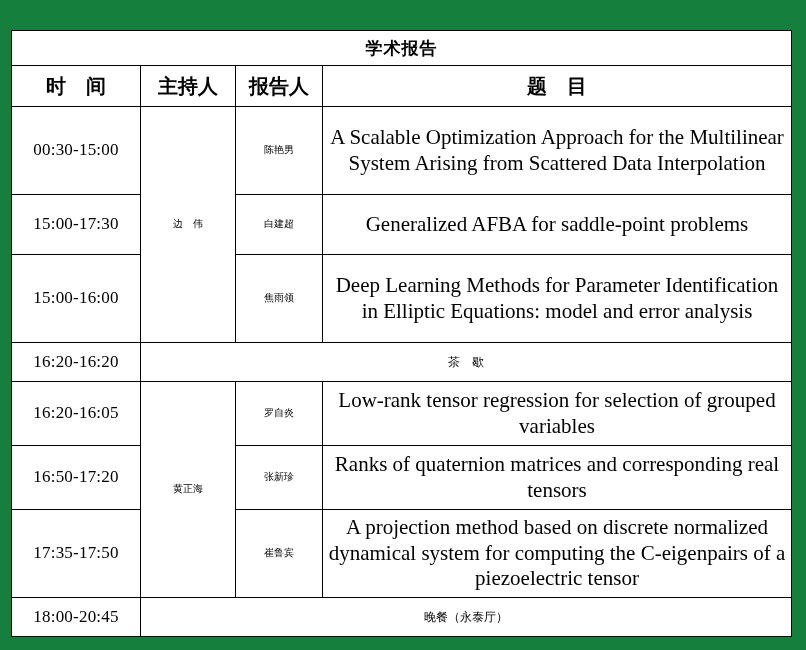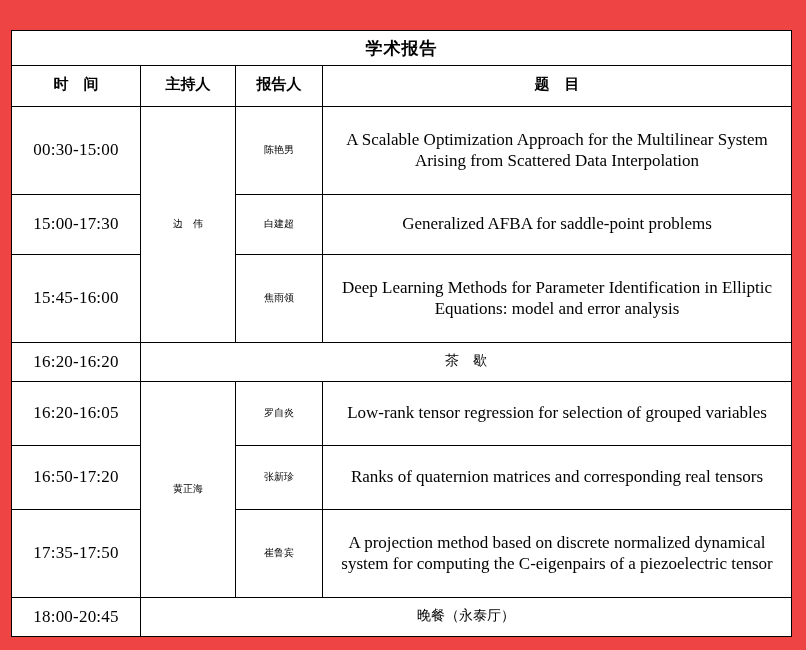--- a/index.html
+++ b/index.html
@@ -11,21 +11,21 @@
     width: 806px;
     height: 650px;
     font-family: "Liberation Serif", "DejaVu Serif", serif;
     color: #000000;
     overflow: hidden;
   }
   .page {
     position: relative;
     width: 806px;
     height: 650px;
-    background: #ef4444;
+    background: #15803d;
   }
   table.schedule {
     position: absolute;
     left: 11px;
     top: 30px;
     width: 780px;
     border-collapse: collapse;
     table-layout: fixed;
     background: #ffffff;
   }
@@ -42,42 +42,42 @@
   .col-title { width: 469px; }
 
   .cell-title-main {
     font-family: "DejaVu Sans", "Liberation Sans", sans-serif;
     font-size: 17px;
     font-weight: 600;
     letter-spacing: 1px;
     height: 34px;
   }
   .cell-header {
-    font-family: Liberation Mono, monospace;
-    font-size: 15px;
+    font-family: Liberation Serif, serif;
+    font-size: 20px;
     font-weight: 600;
     height: 40px;
   }
   .cell-time {
     font-size: 17px;
     letter-spacing: 0.2px;
     white-space: nowrap;
   }
   .cell-cn {
     font-family: "DejaVu Sans", "Liberation Sans", sans-serif;
     font-size: 10px;
     white-space: nowrap;
   }
   .cell-en {
-    font-size: 17px;
+    font-size: 21px;
     padding: 5px 10px;
   }
   .cell-span {
-    font-family: Liberation Mono, monospace;
-    font-size: 14px;
+    font-family: Liberation Sans, sans-serif;
+    font-size: 12px;
     height: 38px;
   }
   .r-tall  { height: 88px; }
   .r-mid   { height: 60px; }
   .r-med   { height: 64px; }
   .r-break { height: 38px; }
 </style>
 </head>
 <body>
 
@@ -108,21 +108,21 @@
         <td class="cell-en">A Scalable Optimization Approach for the Multilinear System Arising from Scattered Data Interpolation</td>
       </tr>
 
       <tr class="r-mid">
         <td class="cell-time">15:00-17:30</td>
         <td class="cell-cn">白建超</td>
         <td class="cell-en">Generalized AFBA for saddle-point problems</td>
       </tr>
 
       <tr class="r-tall">
-        <td class="cell-time">15:45-16:00</td>
+        <td class="cell-time">15:00-16:00</td>
         <td class="cell-cn">焦雨领</td>
         <td class="cell-en">Deep Learning Methods for Parameter Identification in Elliptic Equations: model and error analysis</td>
       </tr>
 
       <tr class="r-break">
         <td class="cell-time">16:20-16:20</td>
         <td class="cell-span" colspan="3">茶　歇</td>
       </tr>
 
       <tr class="r-med">

